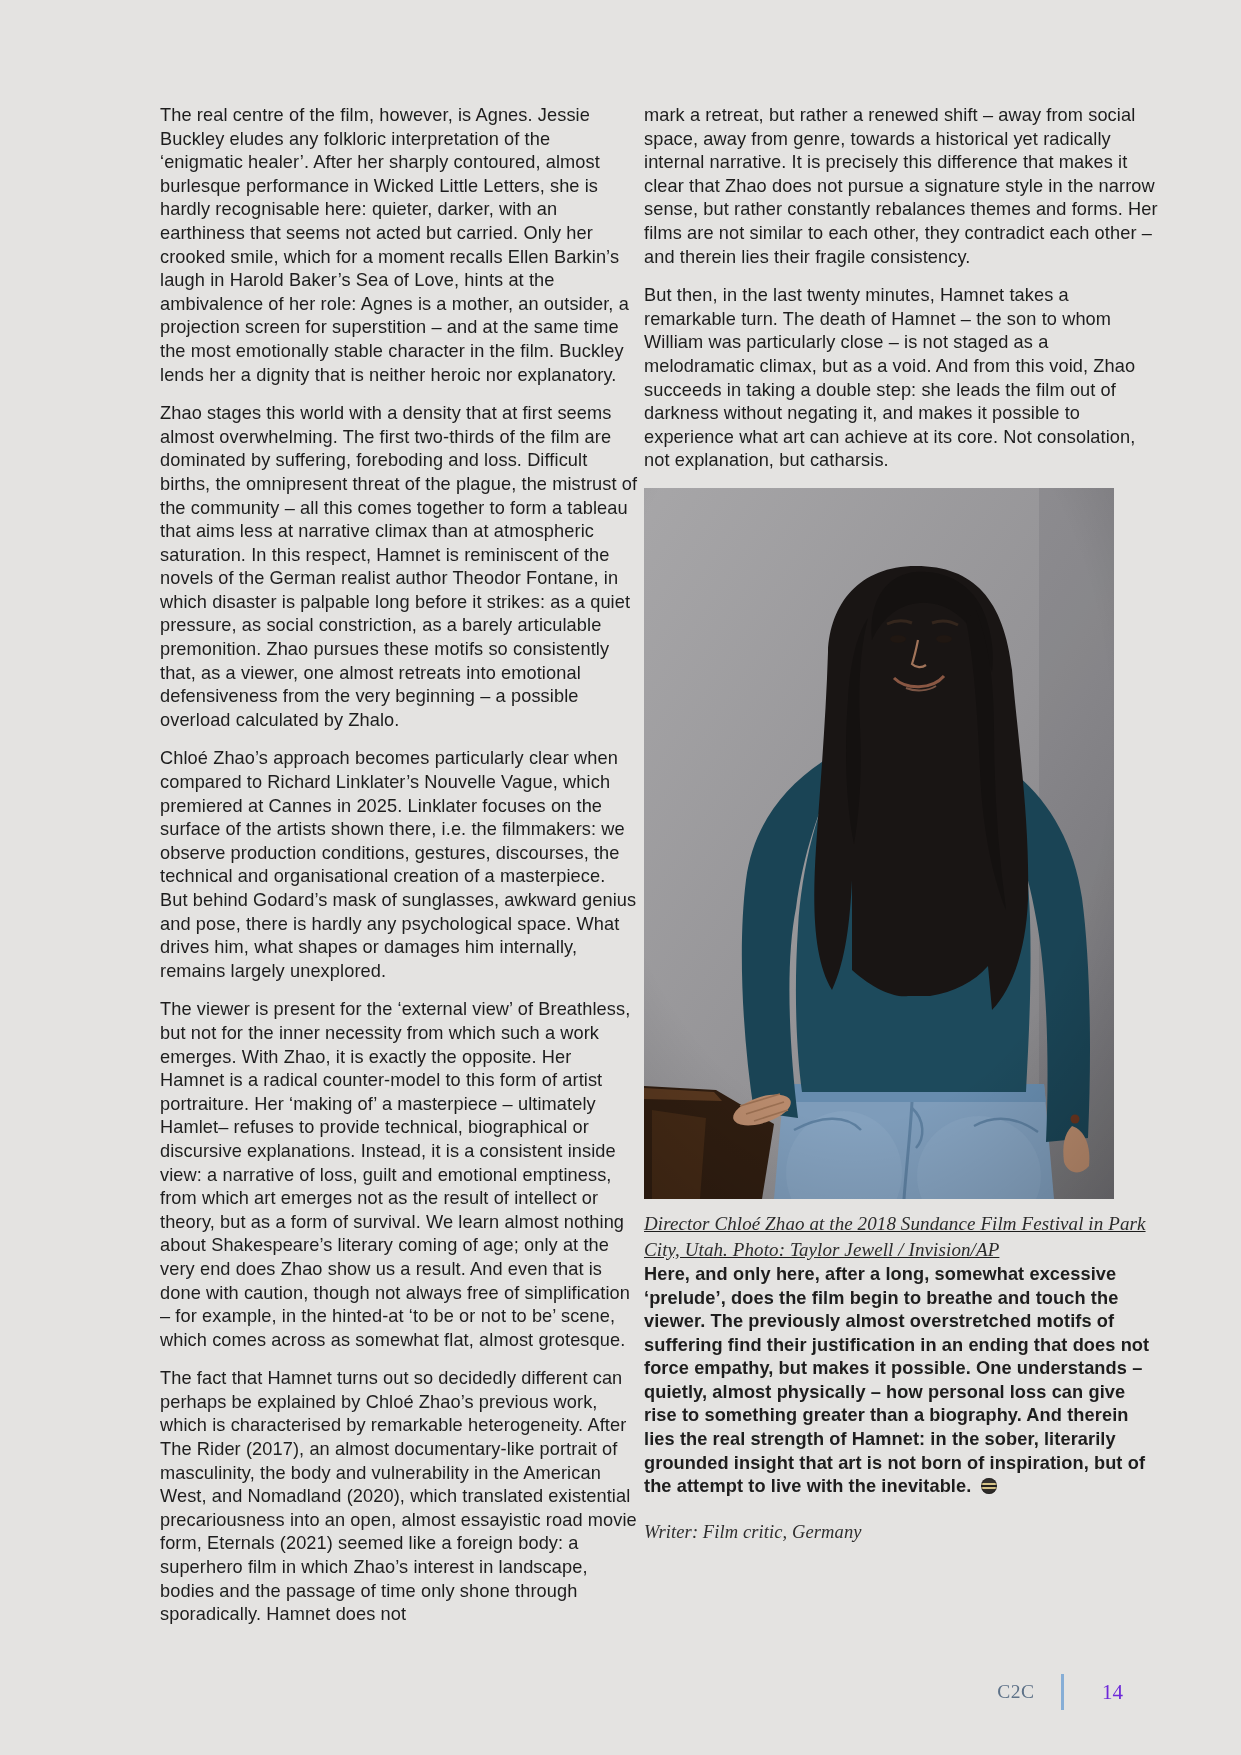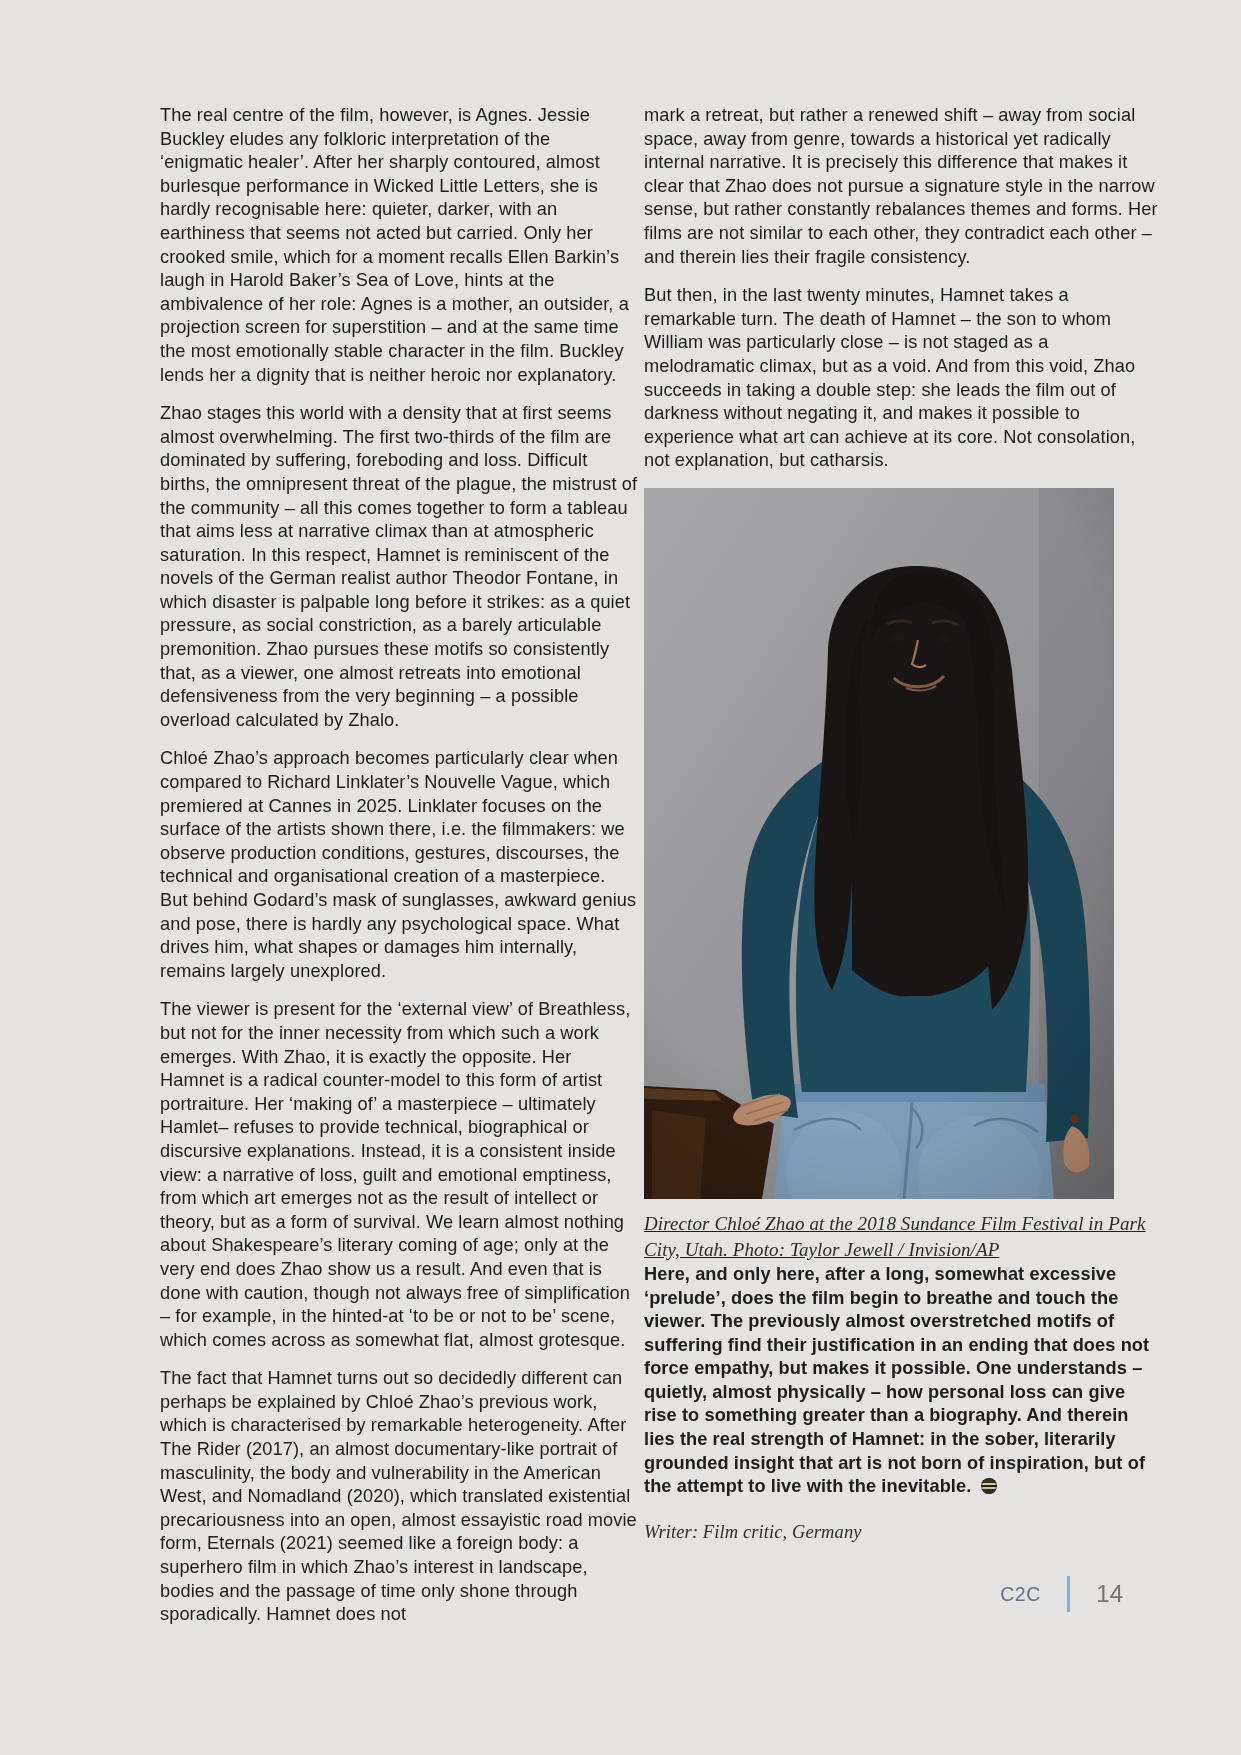--- a/index.html
+++ b/index.html
@@ -27,26 +27,26 @@
   }
   .end-mark {
     display:inline-block; width:16px; height:16px; border-radius:50%;
     vertical-align:-2px; margin-left:4px;
     background:linear-gradient(to bottom,
       #35322e 0 30%, #d6c387 30% 42%, #23201d 42% 58%,
       #d6c387 58% 70%, #2e2b28 70% 100%);
     box-shadow:0 0 0 1px rgba(30,30,30,0.6) inset;
   }
   .footer {
-    position:absolute; top:1574px; right:118px;
-    display:flex; align-items:center; height:40px;
+    position:absolute; top:1672px; right:118px;
+    display:flex; align-items:center; height:40px;font-family:Liberation Serif, serif;
   }
   .brand { color:#5e7288; font-size:19.5px; letter-spacing:0.5px; }
   .divider { width:3.5px; height:36px; background:#86aed6; margin:0 26px; }
-  .pagenum { font-size:24px; color:#737373; }
+  .pagenum { font-size:21px; color:#6d28d9;margin-left:12px; }
 </style>
 </head>
 <body>
 
 <div class="page">
 
   <div class="col col-left">
     <p class="body-para">The real centre of the film, however, is Agnes. Jessie Buckley eludes any folkloric interpretation of the ‘enigmatic healer’. After her sharply contoured, almost burlesque performance in Wicked Little Letters, she is hardly recognisable here: quieter, darker, with an earthiness that seems not acted but carried. Only her crooked smile, which for a moment recalls Ellen Barkin’s laugh in Harold Baker’s Sea of Love, hints at the ambivalence of her role: Agnes is a mother, an outsider, a projection screen for superstition – and at the same time the most emotionally stable character in the film. Buckley lends her a dignity that is neither heroic nor explanatory.</p>
     <p class="body-para">Zhao stages this world with a density that at first seems almost overwhelming. The first two-thirds of the film are dominated by suffering, foreboding and loss. Difficult births, the omnipresent threat of the plague, the mistrust of the community – all this comes together to form a tableau that aims less at narrative climax than at atmospheric saturation. In this respect, Hamnet is reminiscent of the novels of the German realist author Theodor Fontane, in which disaster is palpable long before it strikes: as a quiet pressure, as social constriction, as a barely articulable premonition. Zhao pursues these motifs so consistently that, as a viewer, one almost retreats into emotional defensiveness from the very beginning – a possible overload calculated by Zhalo.</p>
     <p class="body-para">Chloé Zhao’s approach becomes particularly clear when compared to Richard Linklater’s Nouvelle Vague, which premiered at Cannes in 2025. Linklater focuses on the surface of the artists shown there, i.e. the filmmakers: we observe production conditions, gestures, discourses, the technical and organisational creation of a masterpiece. But behind Godard’s mask of sunglasses, awkward genius and pose, there is hardly any psychological space. What drives him, what shapes or damages him internally, remains largely unexplored.</p>

